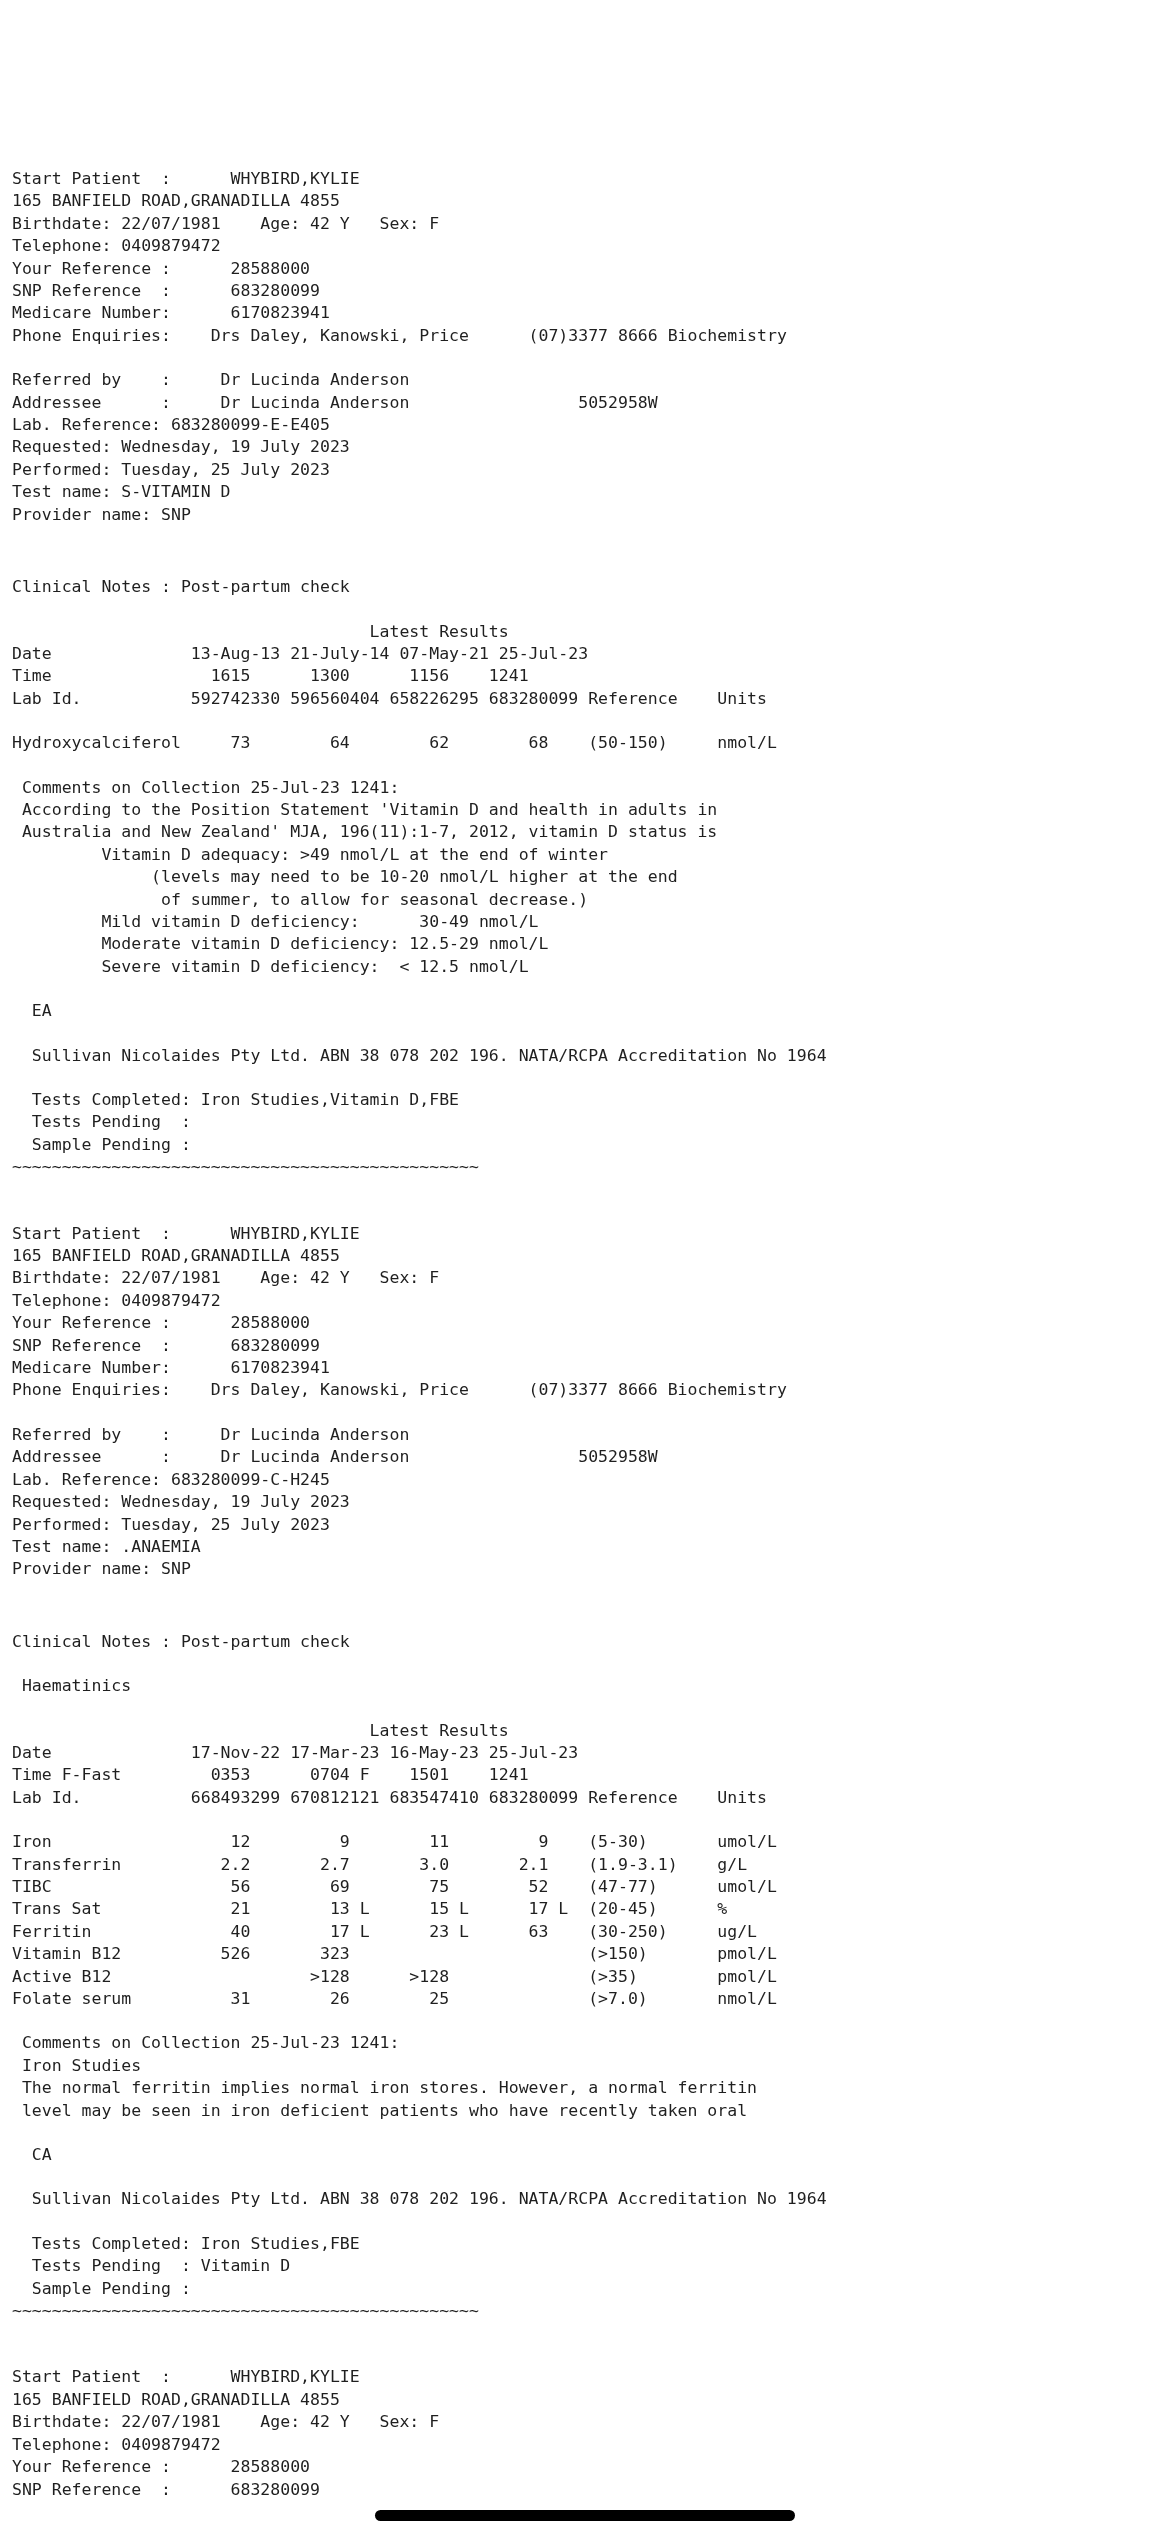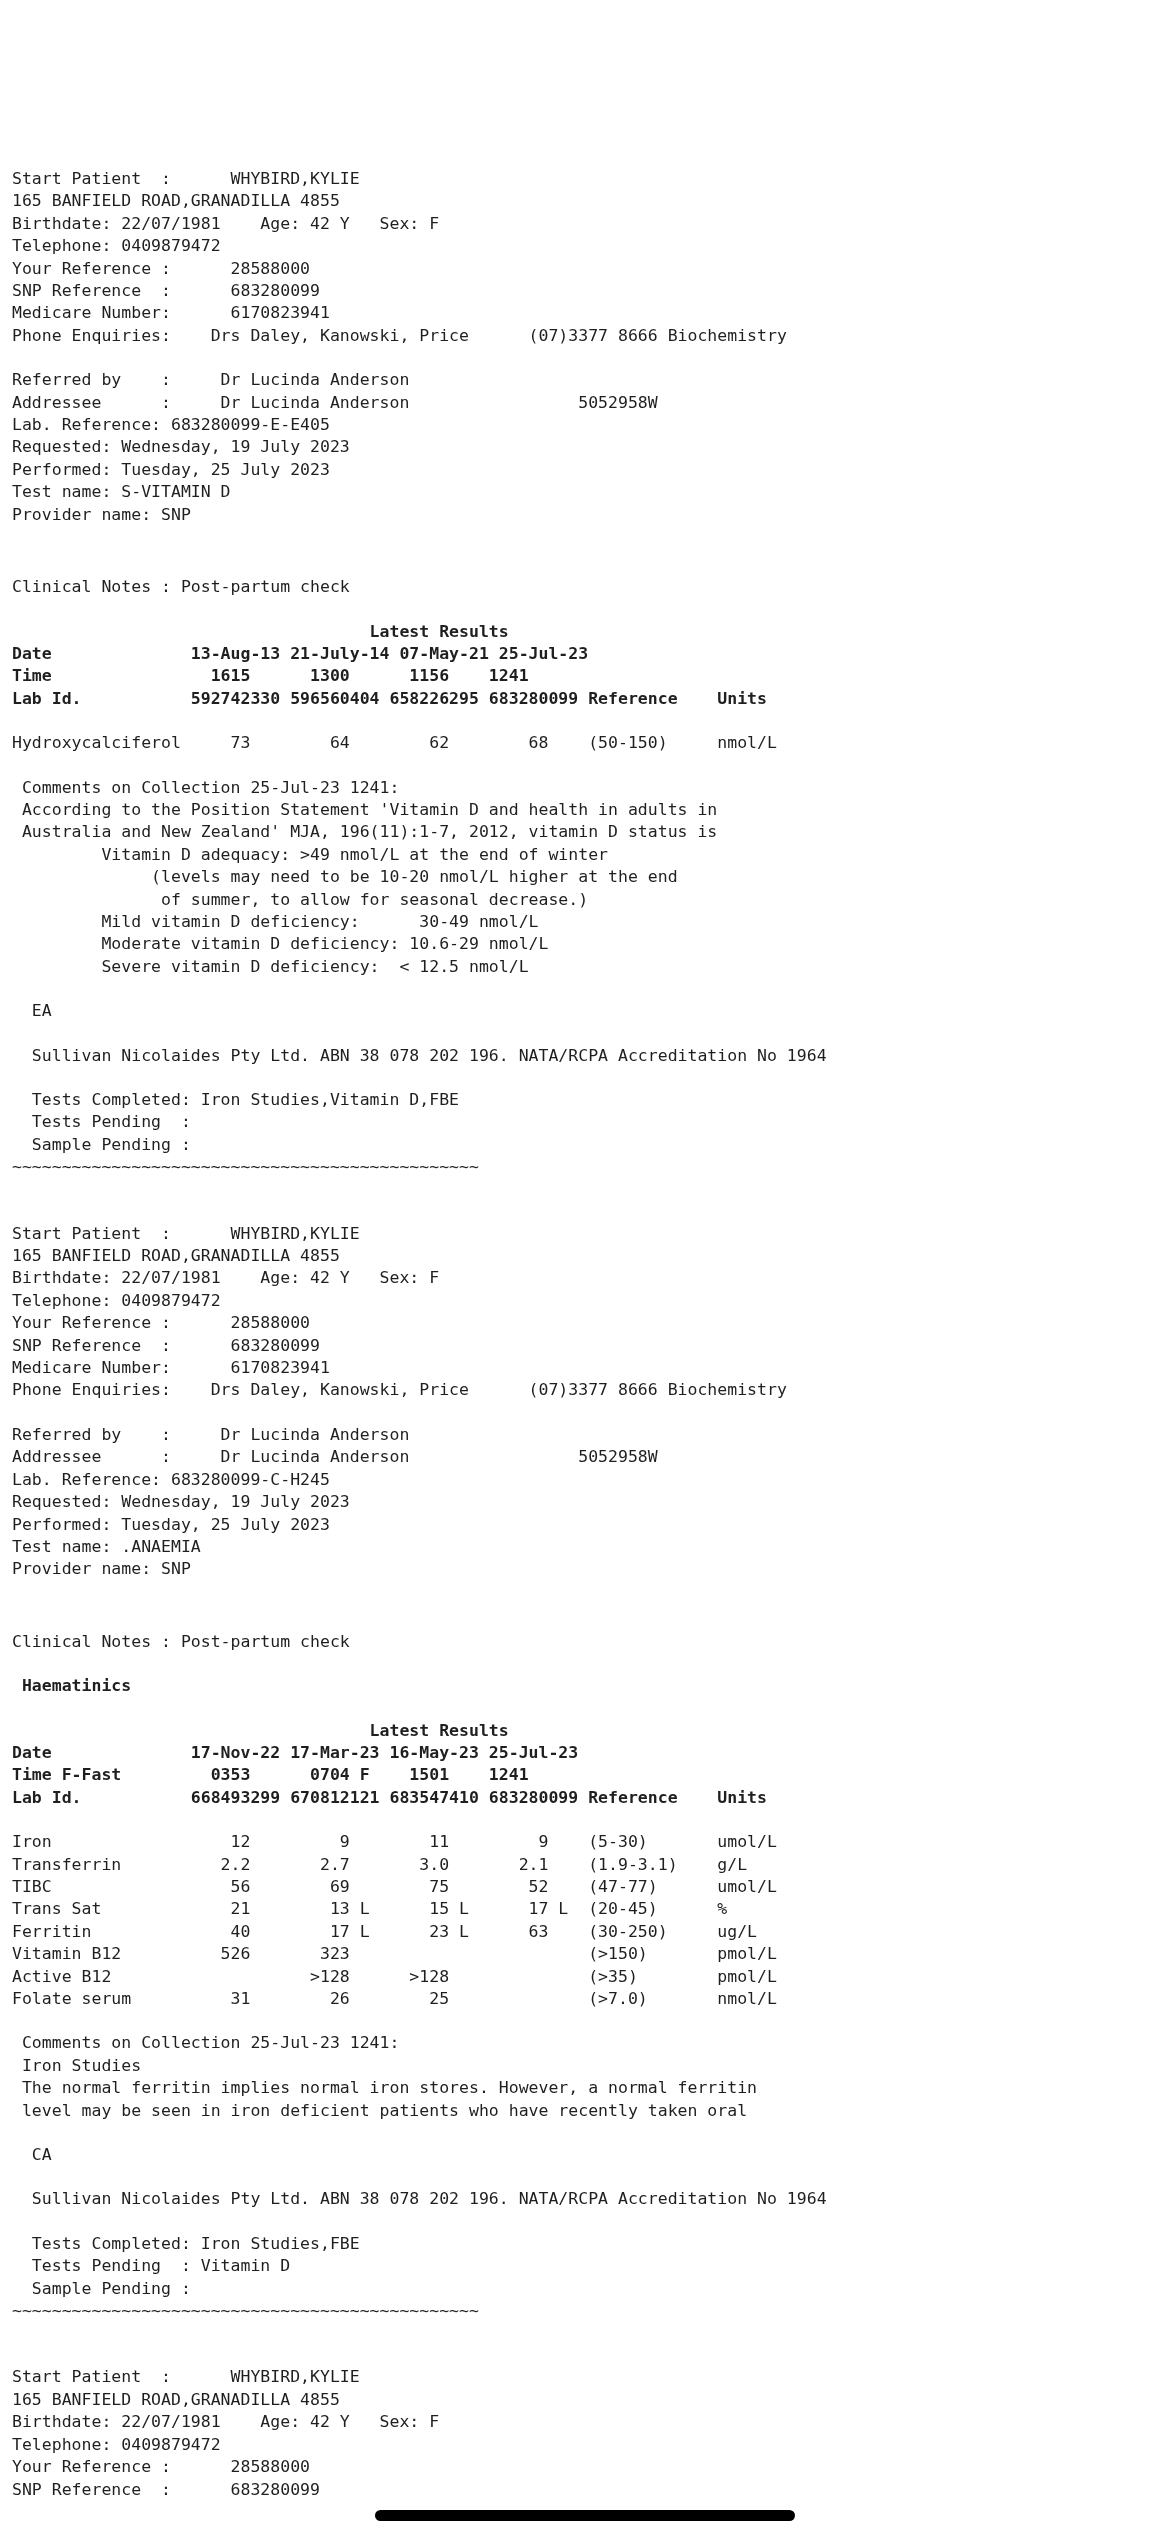--- a/index.html
+++ b/index.html
@@ -23,21 +23,21 @@
   }
   pre.block{
     margin:0;
     font-family:"DejaVu Sans Mono","Liberation Mono",monospace;
     font-size:16.5px;
     line-height:22.4px;
     letter-spacing:0px;
     white-space:pre;
     color:#1f1f1f;
   }
-  pre.block.bold{font-weight:bold;}
+  pre.block.bold{font-weight:normal;}
   .gap-sm{height:22px;}
   .gap-md{height:44px;}
   .gap-lg{height:50px;}
   .sep{
     margin:0;
     font-family:"DejaVu Sans Mono","Liberation Mono",monospace;
     font-size:16.5px;
     line-height:22.4px;
     white-space:pre;
     color:#1f1f1f;
@@ -94,21 +94,21 @@
       <div class="gap-sm"></div>
       <pre class="block">Hydroxycalciferol     73        64        62        68    (50-150)     nmol/L</pre>
       <div class="gap-sm"></div>
       <pre class="block"> Comments on Collection 25-Jul-23 1241:</pre>
       <pre class="block"> According to the Position Statement 'Vitamin D and health in adults in</pre>
       <pre class="block"> Australia and New Zealand' MJA, 196(11):1-7, 2012, vitamin D status is</pre>
       <pre class="block">         Vitamin D adequacy: &gt;49 nmol/L at the end of winter</pre>
       <pre class="block">              (levels may need to be 10-20 nmol/L higher at the end</pre>
       <pre class="block">               of summer, to allow for seasonal decrease.)</pre>
       <pre class="block">         Mild vitamin D deficiency:      30-49 nmol/L</pre>
-      <pre class="block">         Moderate vitamin D deficiency: 10.6-29 nmol/L</pre>
+      <pre class="block">         Moderate vitamin D deficiency: 12.5-29 nmol/L</pre>
       <pre class="block">         Severe vitamin D deficiency:  &lt; 12.5 nmol/L</pre>
       <div class="gap-sm"></div>
       <pre class="block">  EA</pre>
       <div class="gap-sm"></div>
       <pre class="block">  Sullivan Nicolaides Pty Ltd. ABN 38 078 202 196. NATA/RCPA Accreditation No 1964</pre>
       <div class="gap-sm"></div>
       <pre class="block">  Tests Completed: Iron Studies,Vitamin D,FBE</pre>
       <pre class="block">  Tests Pending  :</pre>
       <pre class="block">  Sample Pending :</pre>
       <pre class="sep">~~~~~~~~~~~~~~~~~~~~~~~~~~~~~~~~~~~~~~~~~~~~~~~</pre>

